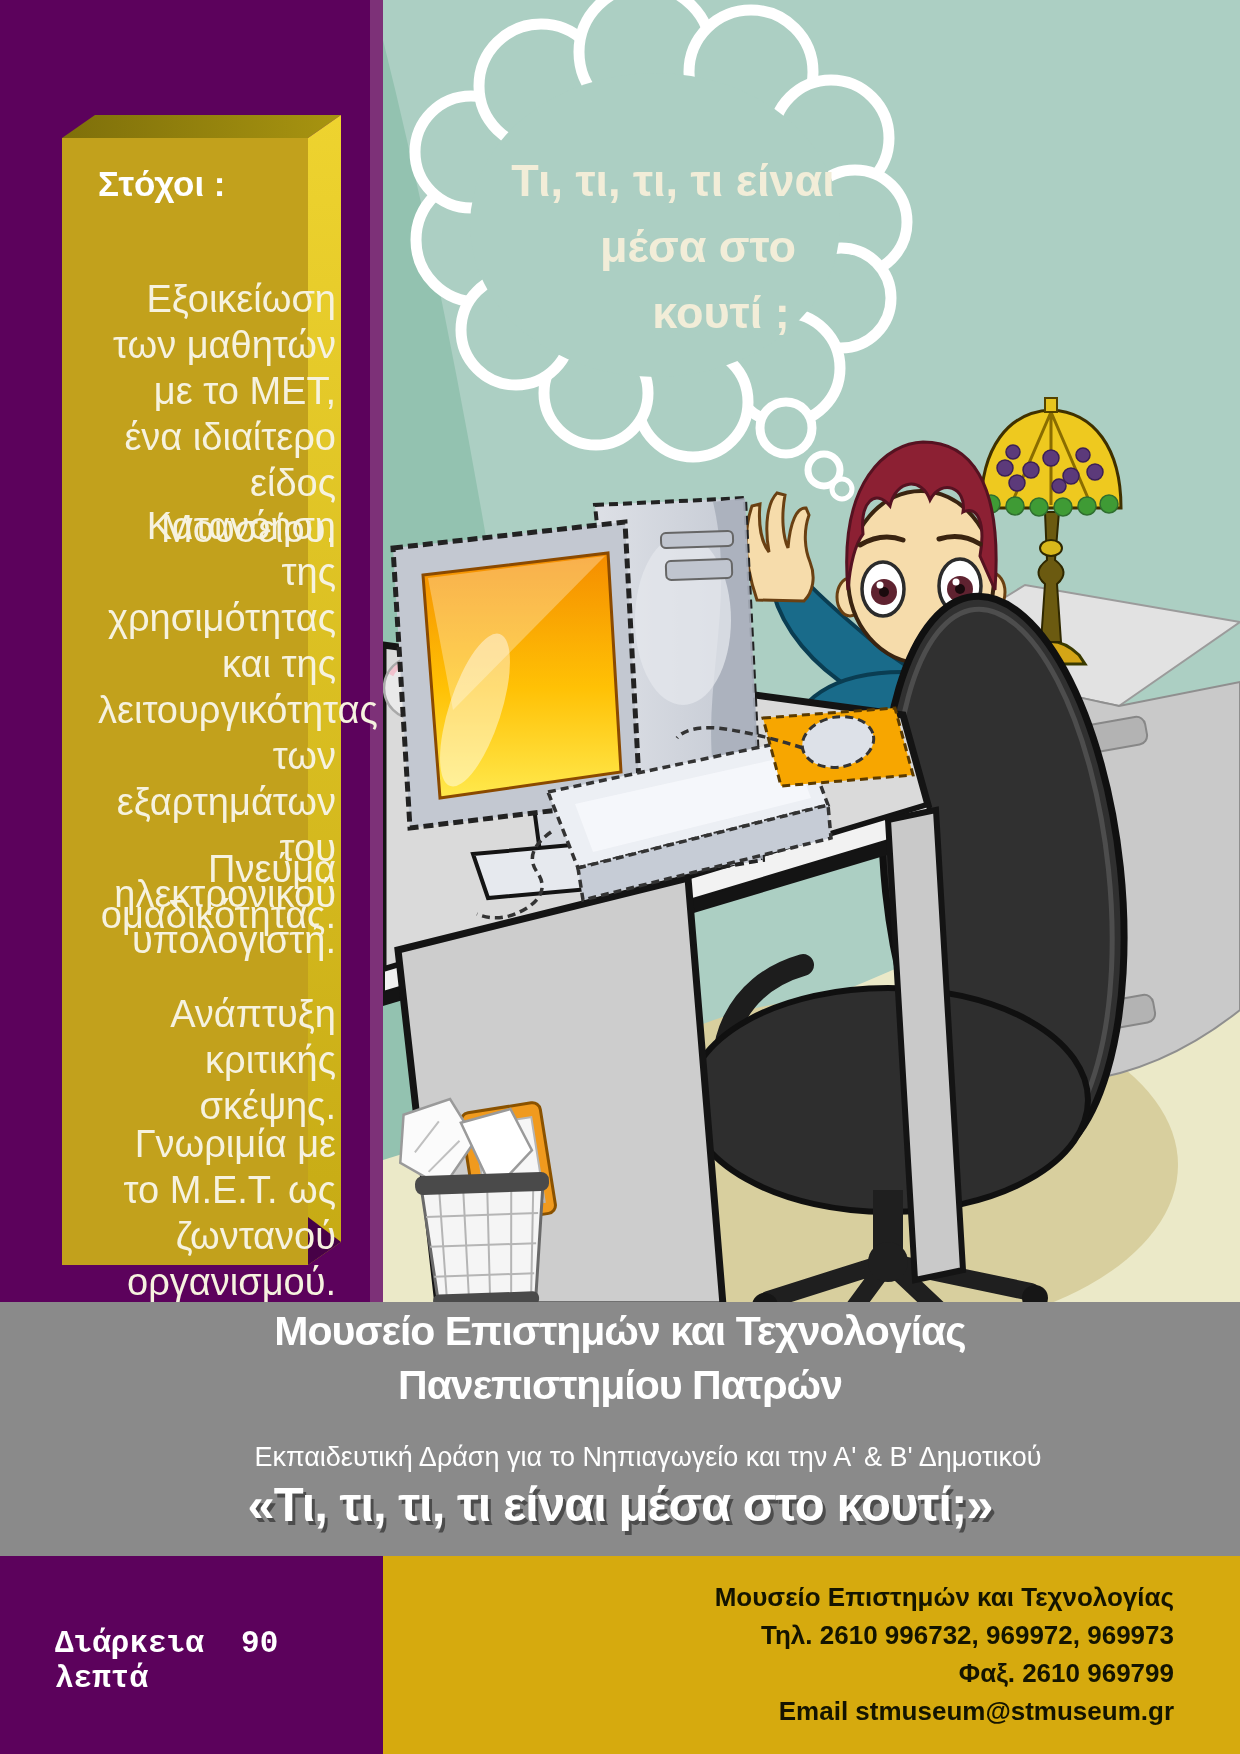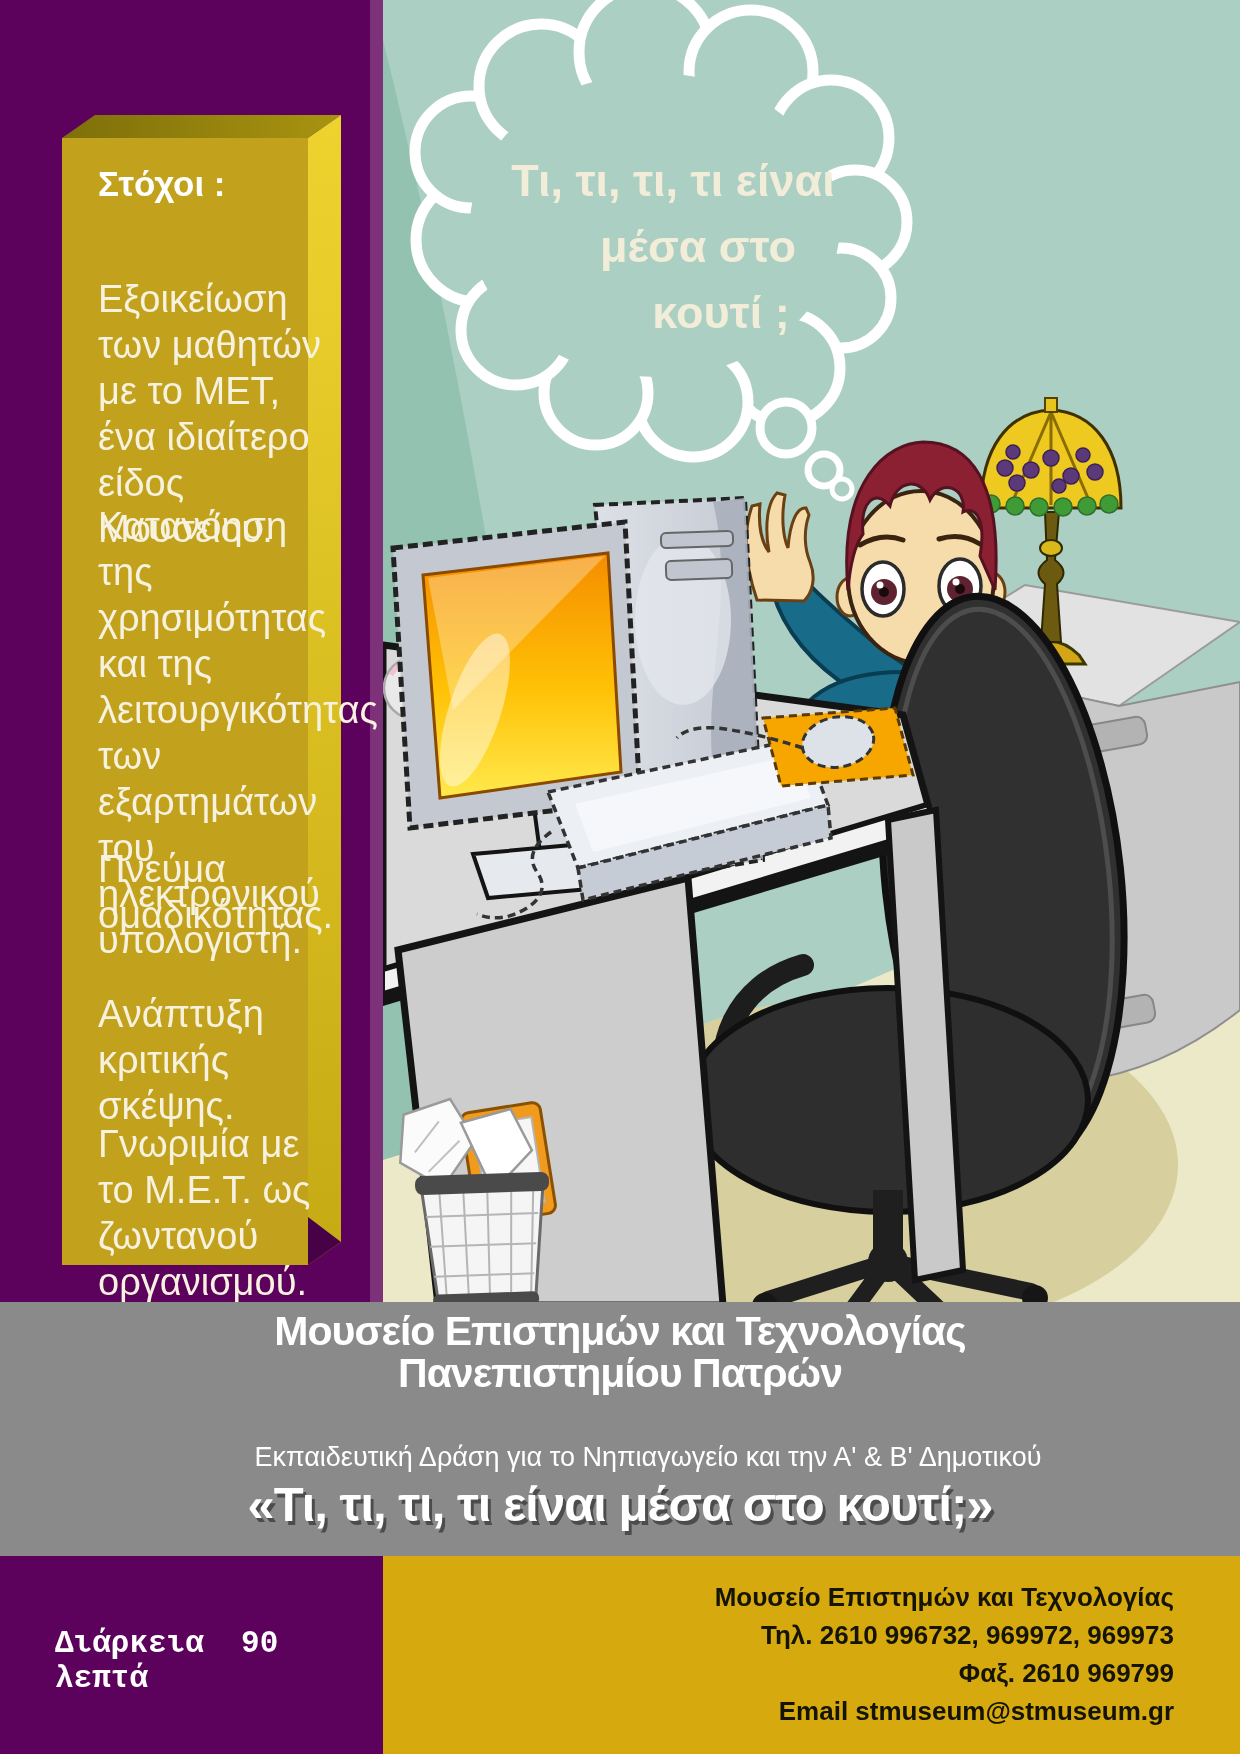--- a/index.html
+++ b/index.html
@@ -1,20 +1,20 @@
 <!DOCTYPE html>
 <html><head>
 <meta charset="utf-8">
 <style>
   html,body{margin:0;padding:0;background:#2a2a2a;}
   .page{position:relative;width:1240px;height:1754px;margin:0 auto;overflow:hidden;
         background:#accfc3;font-family:"Liberation Sans",sans-serif;}
 
   
-  .sidebar{position:absolute;left:0;top:0;width:383px;height:1302px;background:#5c025c;}
+  .sidebar{position:absolute;left:0;top:0;width:383px;height:1302px;background:#5c025c;text-align:right;}
   .sidebar-highlight{position:absolute;right:0;top:0;width:13px;height:100%;background:#7d3178;}
 
   
   .goals-box{position:absolute;left:62px;top:115px;width:279px;height:1150px;}
   .box-top{position:absolute;left:0;top:0;width:279px;height:1150px;
            background:linear-gradient(90deg,#7e6f0a,#a89410);
            clip-path:polygon(0px 23px,33px 0px,279px 0px,246px 23px);}
   .box-side{position:absolute;left:0;top:0;width:279px;height:1150px;
             background:linear-gradient(#eed32f,#c6aa14);
             clip-path:polygon(246px 23px,279px 0px,279px 1127px,246px 1150px);}
@@ -29,21 +29,21 @@
 
   
   .scene{position:absolute;left:383px;top:0;}
   .scene text{font-family:"Liberation Sans",sans-serif;}
   .bubble-text{font-size:45px;font-weight:bold;fill:#f2edd8;}
 
   
   .banner{position:absolute;left:0;top:1302px;width:1240px;height:254px;background:#8a8a8a;
           color:#ffffff;text-align:center;}
   .banner-line1{position:absolute;top:6px;width:100%;font-size:41px;font-weight:bold;letter-spacing:-1px;}
-  .banner-line2{position:absolute;top:48px;width:100%;font-size:41px;font-weight:bold;letter-spacing:-1px;}
+  .banner-line2{position:absolute;top:60px;width:100%;font-size:41px;font-weight:bold;letter-spacing:-1px;}
   .banner-sub{position:absolute;top:140px;width:100%;font-size:27px;padding-left:28px;}
   .banner-activity{position:absolute;top:174px;width:100%;font-size:49px;font-weight:bold;
                    letter-spacing:-1px;text-shadow:3px 4px 0 #4c4c4c;}
 
   
   .footer-left{position:absolute;left:0;top:1556px;width:383px;height:198px;background:#5c025c;}
   .duration{position:absolute;left:55px;top:70px;font-size:31px;font-weight:bold;color:#ffffff;
             white-space:pre-wrap;font-family:Liberation Mono, monospace;}
   .footer-right{position:absolute;left:383px;top:1556px;width:857px;height:198px;background:#d6aa0e;}
   .contact{position:absolute;right:66px;top:22px;text-align:right;font-size:26px;font-weight:bold;

